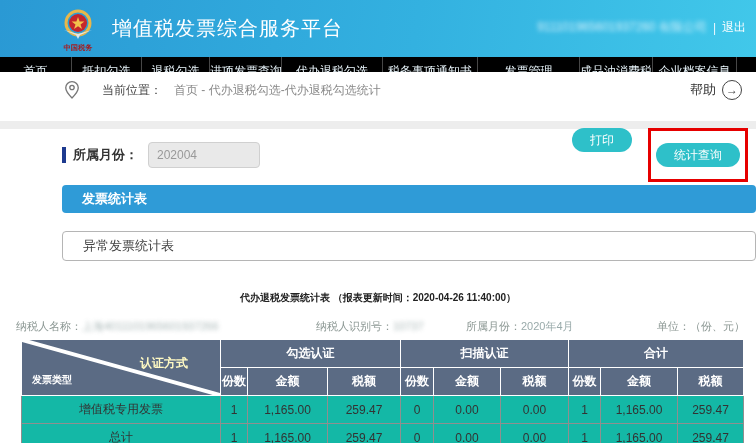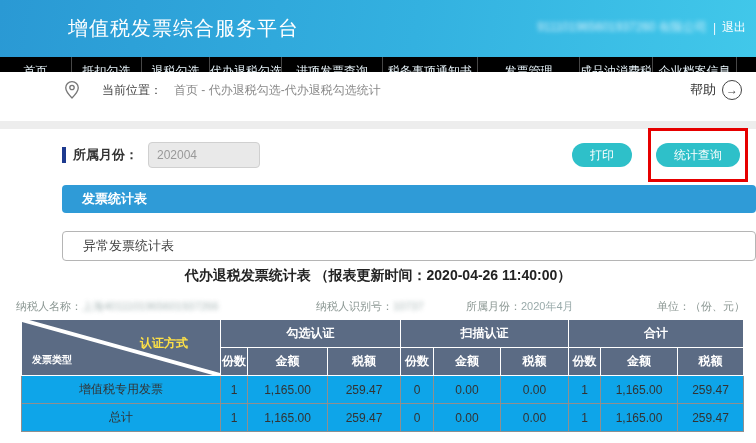--- a/index.html
+++ b/index.html
@@ -40,64 +40,73 @@
   .crumb-path{color:#888;}
   .help{margin-left:auto;margin-right:14px;display:flex;align-items:center;gap:6px;color:#333;font-size:13px;cursor:pointer;}
   .help-circle{width:18px;height:18px;border:1.5px solid #444;border-radius:50%;display:flex;align-items:center;justify-content:center;font-size:12px;color:#444;}
   .spacer-white{height:13px;background:#fff;}
   .grey-strip{height:8px;background:#ededed;}
   
   .filter-row{margin-top:10px;padding-left:62px;display:flex;align-items:center;height:32px;}
   .blue-bar{width:4px;height:16px;background:#1d3a8f;margin-right:7px;}
   .filter-label{font-size:13px;font-weight:bold;color:#333;margin-right:10px;}
   .month-input{width:100px;height:22px;background:#e9e9e9;border:1px solid #d0d0d0;border-radius:4px;color:#999;padding-left:8px;font-size:12px;outline:none;}
-  .filter-actions{margin-left:auto;margin-right:8px;display:flex;align-items:center;gap:16px;}
+  .filter-actions{margin-left:auto;margin-right:8px;display:flex;align-items:flex-start;gap:16px;}
   .btn-teal{background:#2ec0c9;color:#fff;border:none;border-radius:13px;height:24px;padding:0 18px;font-size:12px;cursor:pointer;font-family:inherit;}
   .red-box{border:3px solid #e60000;padding:12px 5px;}
   
   .tabs{margin-top:14px;padding-left:62px;display:flex;gap:18px;flex-direction:column;}
   .tab{height:28px;line-height:28px;padding:0 20px;font-size:13px;border-radius:4px;cursor:pointer;}
   .tab.active{background:#2f9bd7;color:#fff;font-weight:bold;}
   .tab.inactive{background:#fff;border:1px solid #b5b5b5;color:#444;}
   
-  .report-title{margin-top:6px;text-align:center;font-size:14px;font-weight:bold;color:#222;}
+  .report-title{margin-top:30px;text-align:center;font-size:10px;font-weight:bold;color:#222;}
   .meta-row{margin:14px 11px 5px 16px;display:flex;align-items:center;font-size:11px;color:#8b9793;}
   .meta-name{width:300px;}
   .meta-id{width:150px;}
   .meta-period{width:190px;}
   .meta-unit{flex:1;text-align:right;}
   .meta-row .val{color:#9aa;}
   
   table.stat{margin-left:21px;width:722px;border-collapse:collapse;table-layout:fixed;font-size:12px;}
   table.stat thead th{background:#5b6b84;color:#fff;font-weight:bold;border:1px solid #fff;height:27px;padding:0;}
-  table.stat tbody td{border:1px solid #8f8f8f;height:27px;text-align:center;color:#333;background:#0ea5e9;padding:0;}
+  table.stat tbody td{border:1px solid #8f8f8f;height:27px;text-align:center;color:#333;background:#14b8a6;padding:0;}
   table.stat{border:1px solid #555;}
   .diag-cell{position:relative;background:#5b6b84;}
   .diag-cell svg{position:absolute;left:0;top:0;width:100%;height:100%;}
   .diag-bl{position:absolute;left:10px;top:33px;font-weight:bold;font-size:10px;color:#fff;}
-  .diag-tr{position:absolute;right:32px;top:15px;font-weight:bold;font-size:12px;color:#fde047;}
+  .diag-tr{position:absolute;right:32px;top:15px;font-weight:bold;font-size:12px;color:#fef9c3;}
 </style>
 </head>
 <body>
 
 <div class="banner">
+  <div class="logo">
+    <svg width="34" height="34" viewBox="0 0 34 34">
+      <circle cx="17" cy="15" r="12" fill="none" stroke="#e8b74a" stroke-width="3"></circle>
+      <circle cx="17" cy="15" r="9" fill="#c5262c"></circle>
+      <polygon points="17,9 18.6,13.6 23.4,13.6 19.5,16.4 21,21 17,18.2 13,21 14.5,16.4 10.6,13.6 15.4,13.6" fill="#f3c14c"></polygon>
+      <path d="M3 22 L15 27 L17 31 L19 27 L31 22 L17 26 Z" fill="#dfe8ee"></path>
+    </svg>
+    <span class="logo-caption">中国税务</span>
+  </div>
   <div class="app-title">增值税发票综合服务平台</div>
   <div class="user-area">
     <span class="masked">911101965601937260 有限公司</span>
     <span>|</span>
     <span class="logout">退出</span>
   </div>
 </div>
 
 <div class="nav">
   <div class="nav-item">首页</div>
   <div class="nav-item">抵扣勾选</div>
   <div class="nav-item">退税勾选</div>
+  <div class="nav-item">进项发票查询</div>
   <div class="nav-item">代办退税勾选</div>
-  <div class="nav-item">进项发票查询</div>
   <div class="nav-item">税务事项通知书</div>
   <div class="nav-item">发票管理</div>
   <div class="nav-item">成品油消费税管理</div>
   <div class="nav-item">企业档案信息</div>
   <div class="nav-filler"></div>
 </div>
 
 <div class="crumb-row">
   <span class="crumb-icon">
     <svg width="20" height="20" viewBox="0 0 24 24" fill="none" stroke="#777" stroke-width="1.6">

